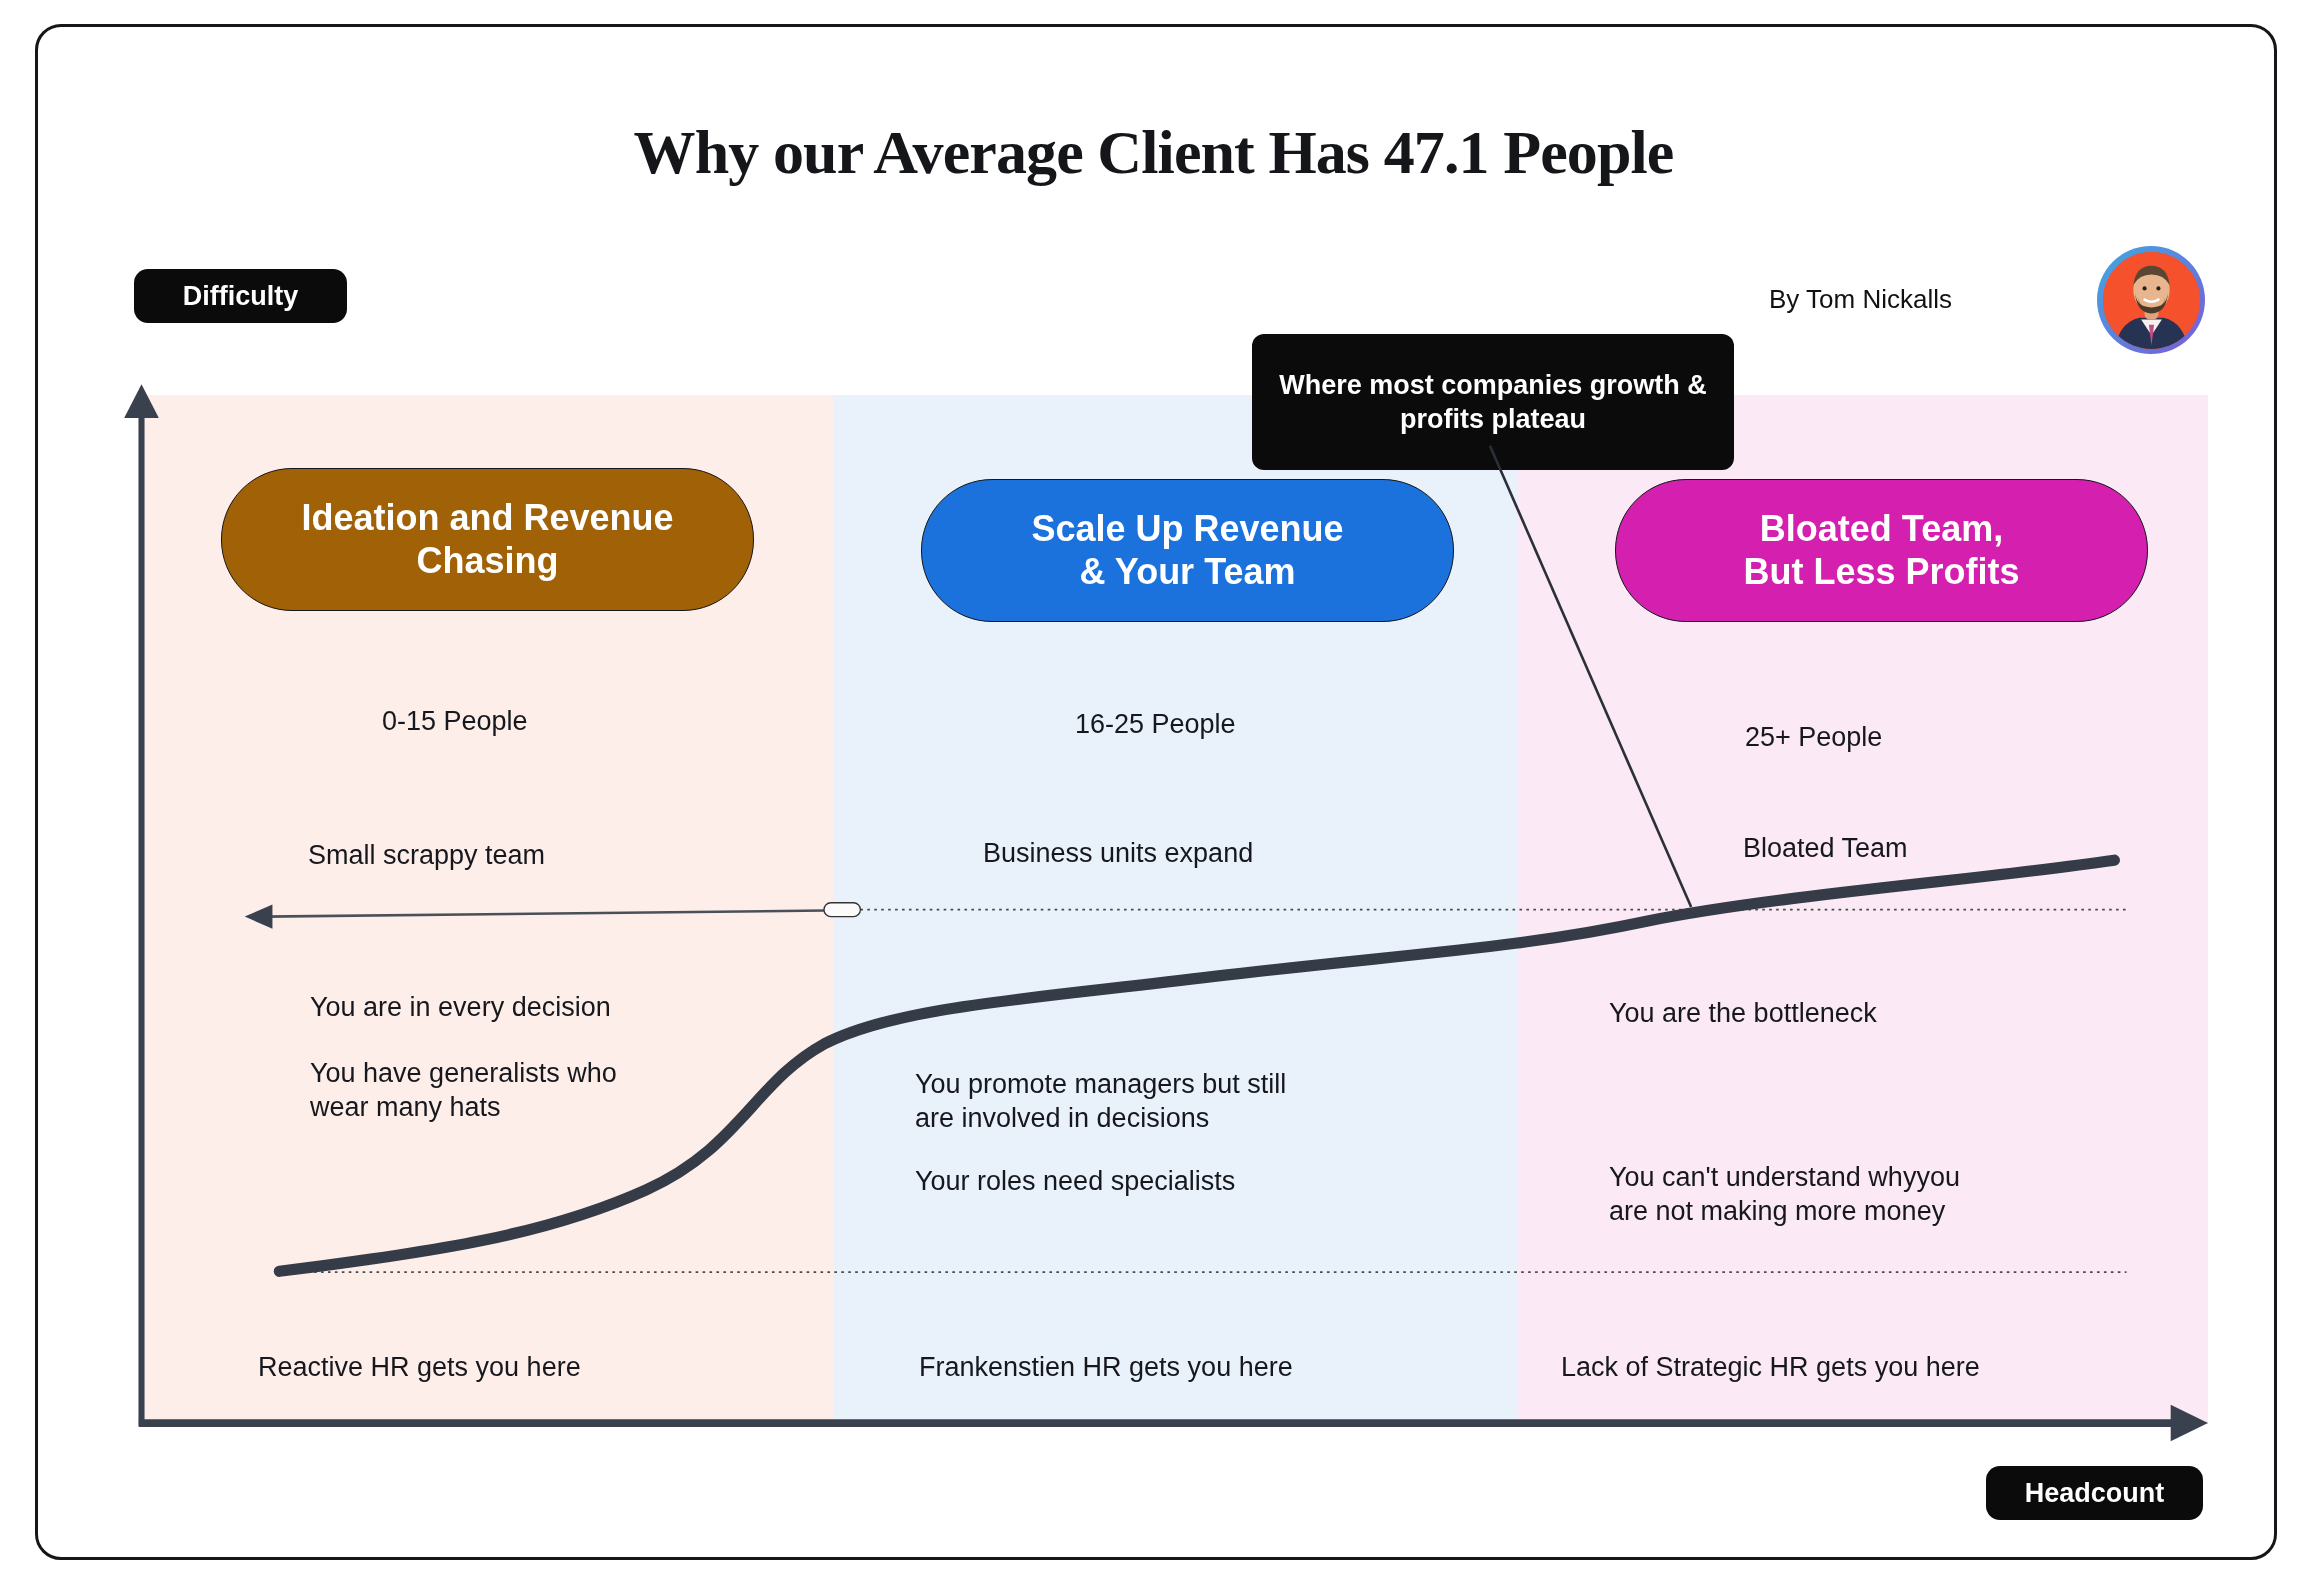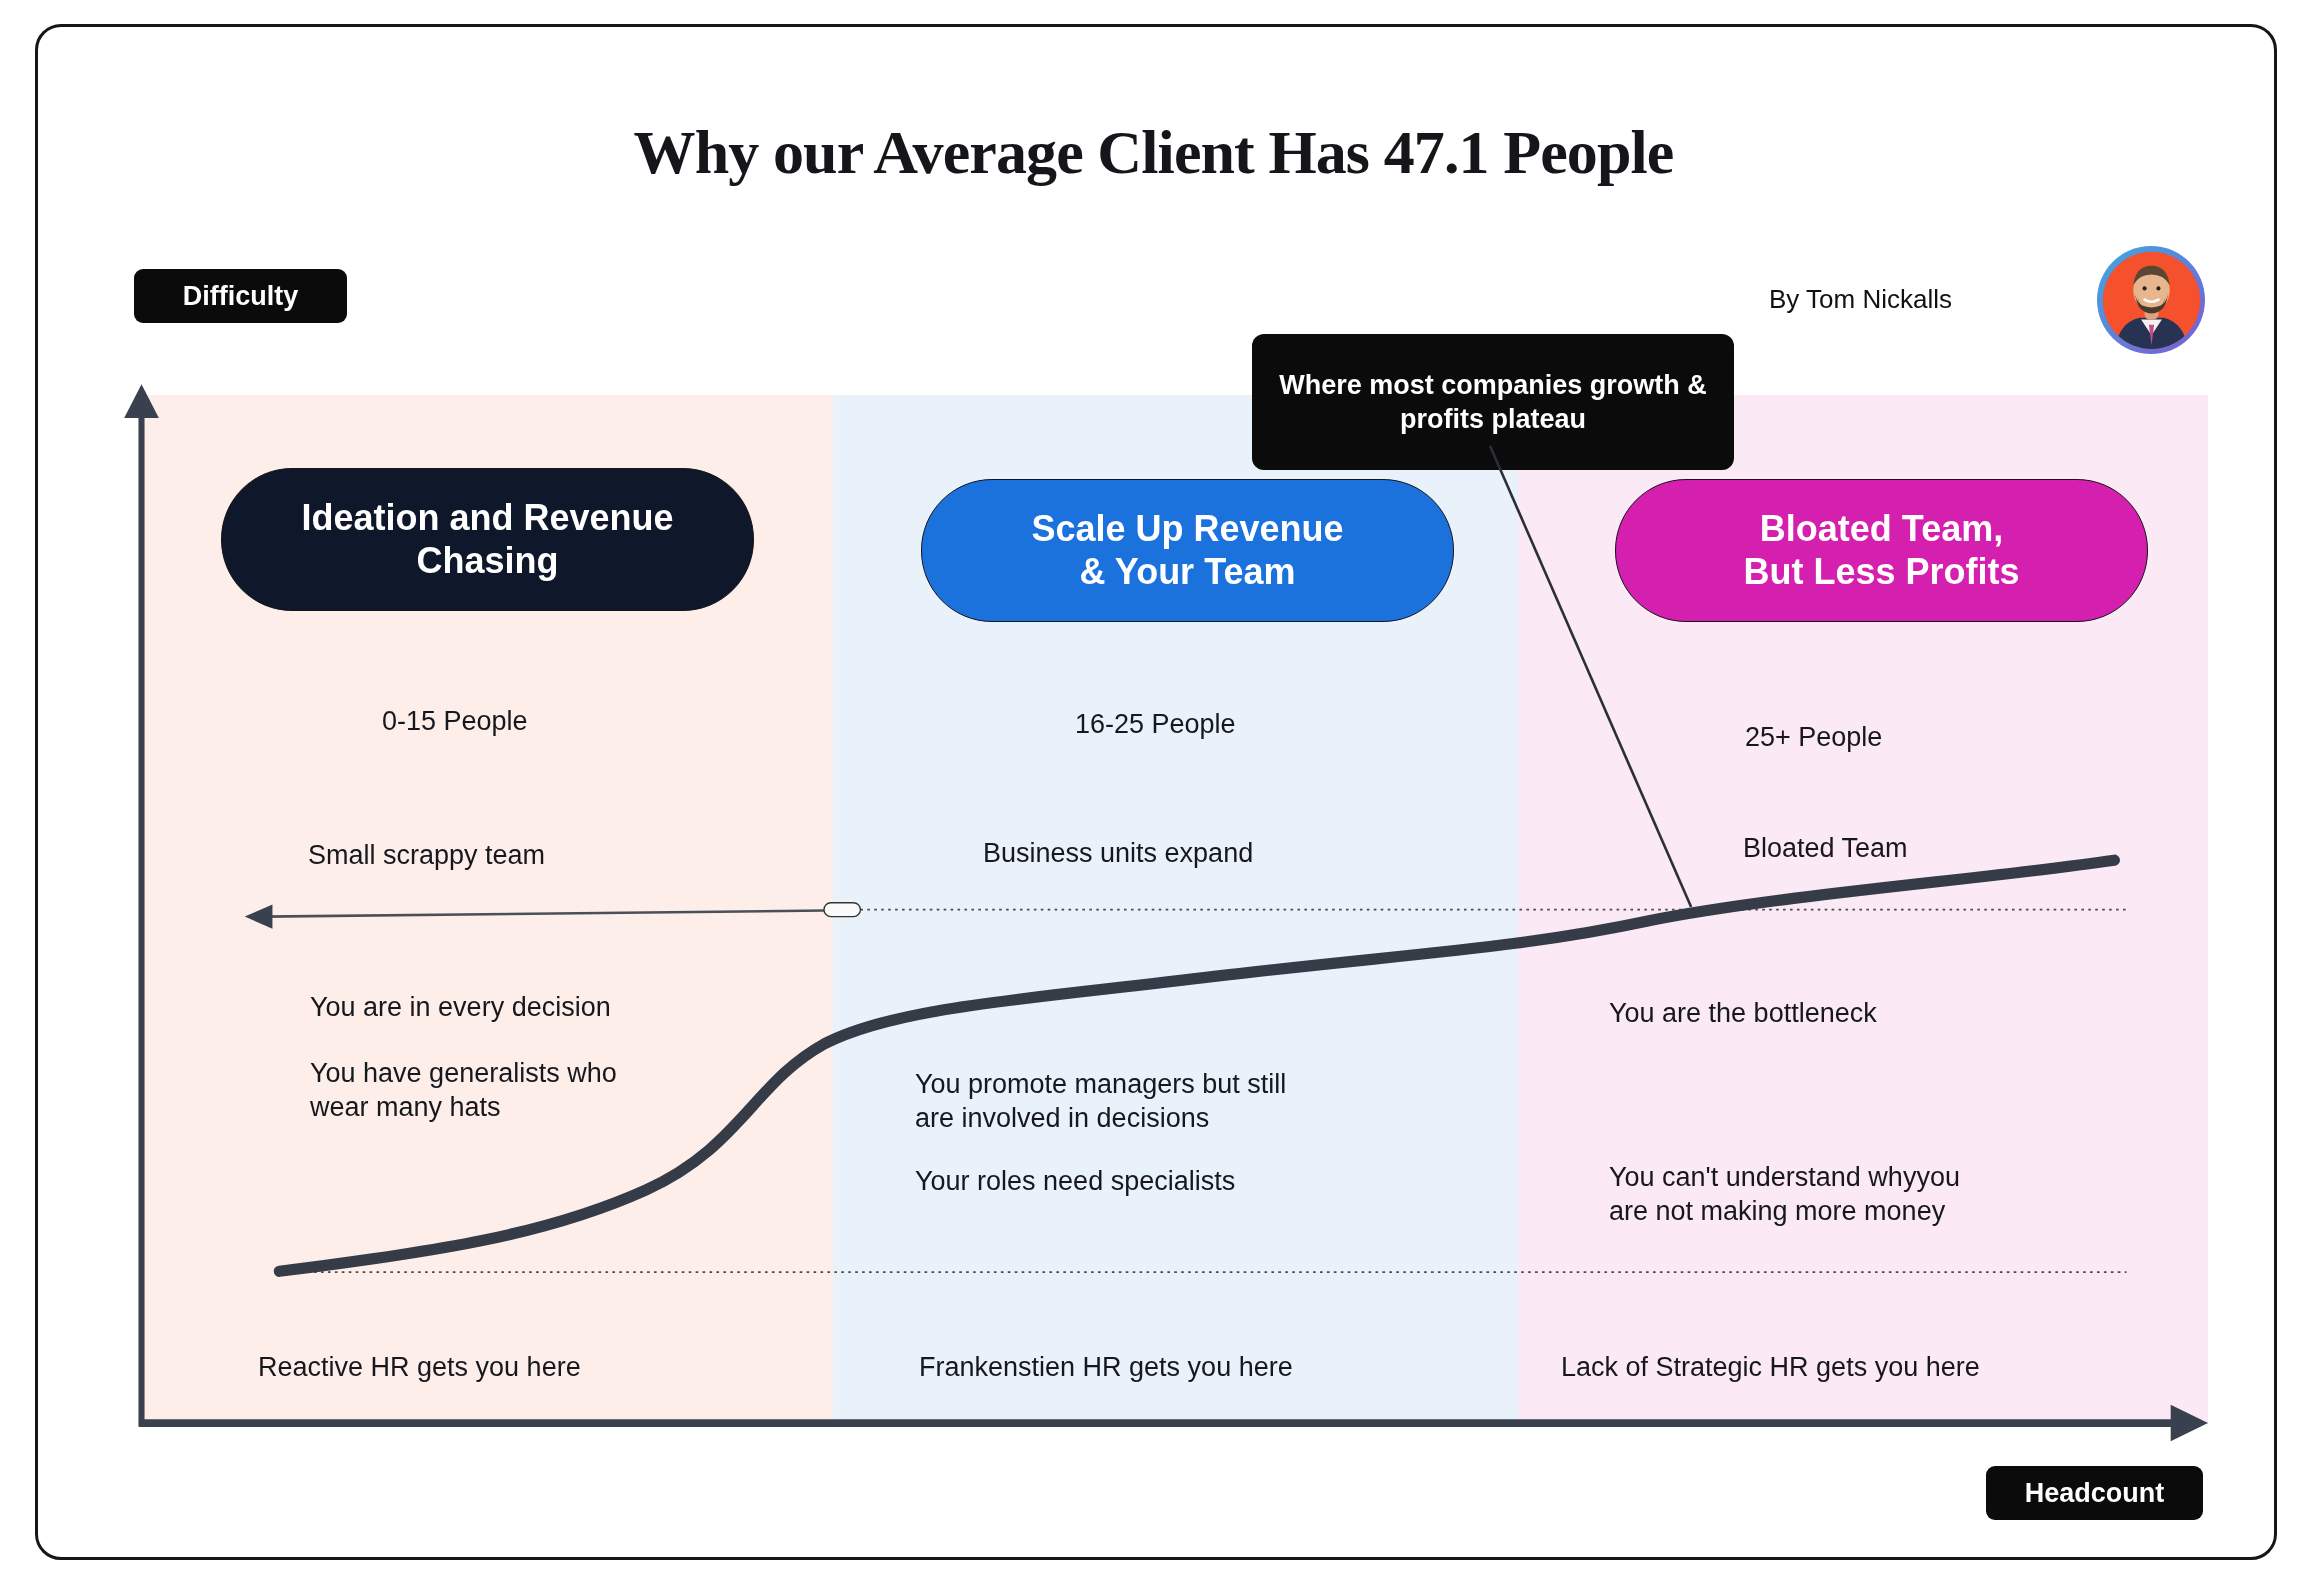--- a/index.html
+++ b/index.html
@@ -19,21 +19,21 @@
   .title{
     position:absolute;left:0;top:117px;width:2307px;
     text-align:center;
     font-family:"Liberation Serif", serif;
     font-weight:bold;font-size:62px;letter-spacing:-0.9px;
   }
   .chip{
     position:absolute;background:#0b0b0b;color:#ffffff;
     font-weight:bold;font-size:27px;
     display:flex;align-items:center;justify-content:center;
-    border-radius:9px;
+    border-radius:14px;
   }
   .chip.difficulty{left:134px;top:269px;width:213px;height:54px;}
   .chip.headcount{left:1986px;top:1466px;width:217px;height:54px;}
   .byline{
     position:absolute;left:1769px;top:284px;font-size:26px;color:#111;
   }
   .avatar{
     position:absolute;left:2097px;top:246px;width:108px;height:108px;
     border-radius:50%;
     background:linear-gradient(135deg,#3fa9e0 0%,#7b5bd6 100%);
@@ -111,21 +111,21 @@
         <circle cx="64" cy="42" r="2.4" fill="#2b2119"></circle>
 
         <path d="M48 55 Q56 60 64 55" stroke="#fff" stroke-width="3" fill="none" stroke-linecap="round"></path>
       </svg>
     </div>
   </div>
 
   <div class="callout">Where most companies growth &amp;
 profits plateau</div>
 
-  <div class="pill red" style="background: #0f172a;">Ideation and Revenue
+  <div class="pill red" style="background: #a16207;">Ideation and Revenue
 Chasing</div>
   <div class="pill blue" style="background: rgb(27, 114, 221);">Scale Up Revenue
 &amp; Your Team</div>
   <div class="pill magenta" style="background: rgb(213, 31, 174);">Bloated Team,
 But Less Profits</div>
 
   <div class="label" style="left:382px;top:704px;">0-15 People</div>
   <div class="label" style="left:308px;top:838px;">Small scrappy team</div>
   <div class="label" style="left:310px;top:990px;">You are in every decision</div>
   <div class="label" style="left:310px;top:1056px;">You have generalists who

